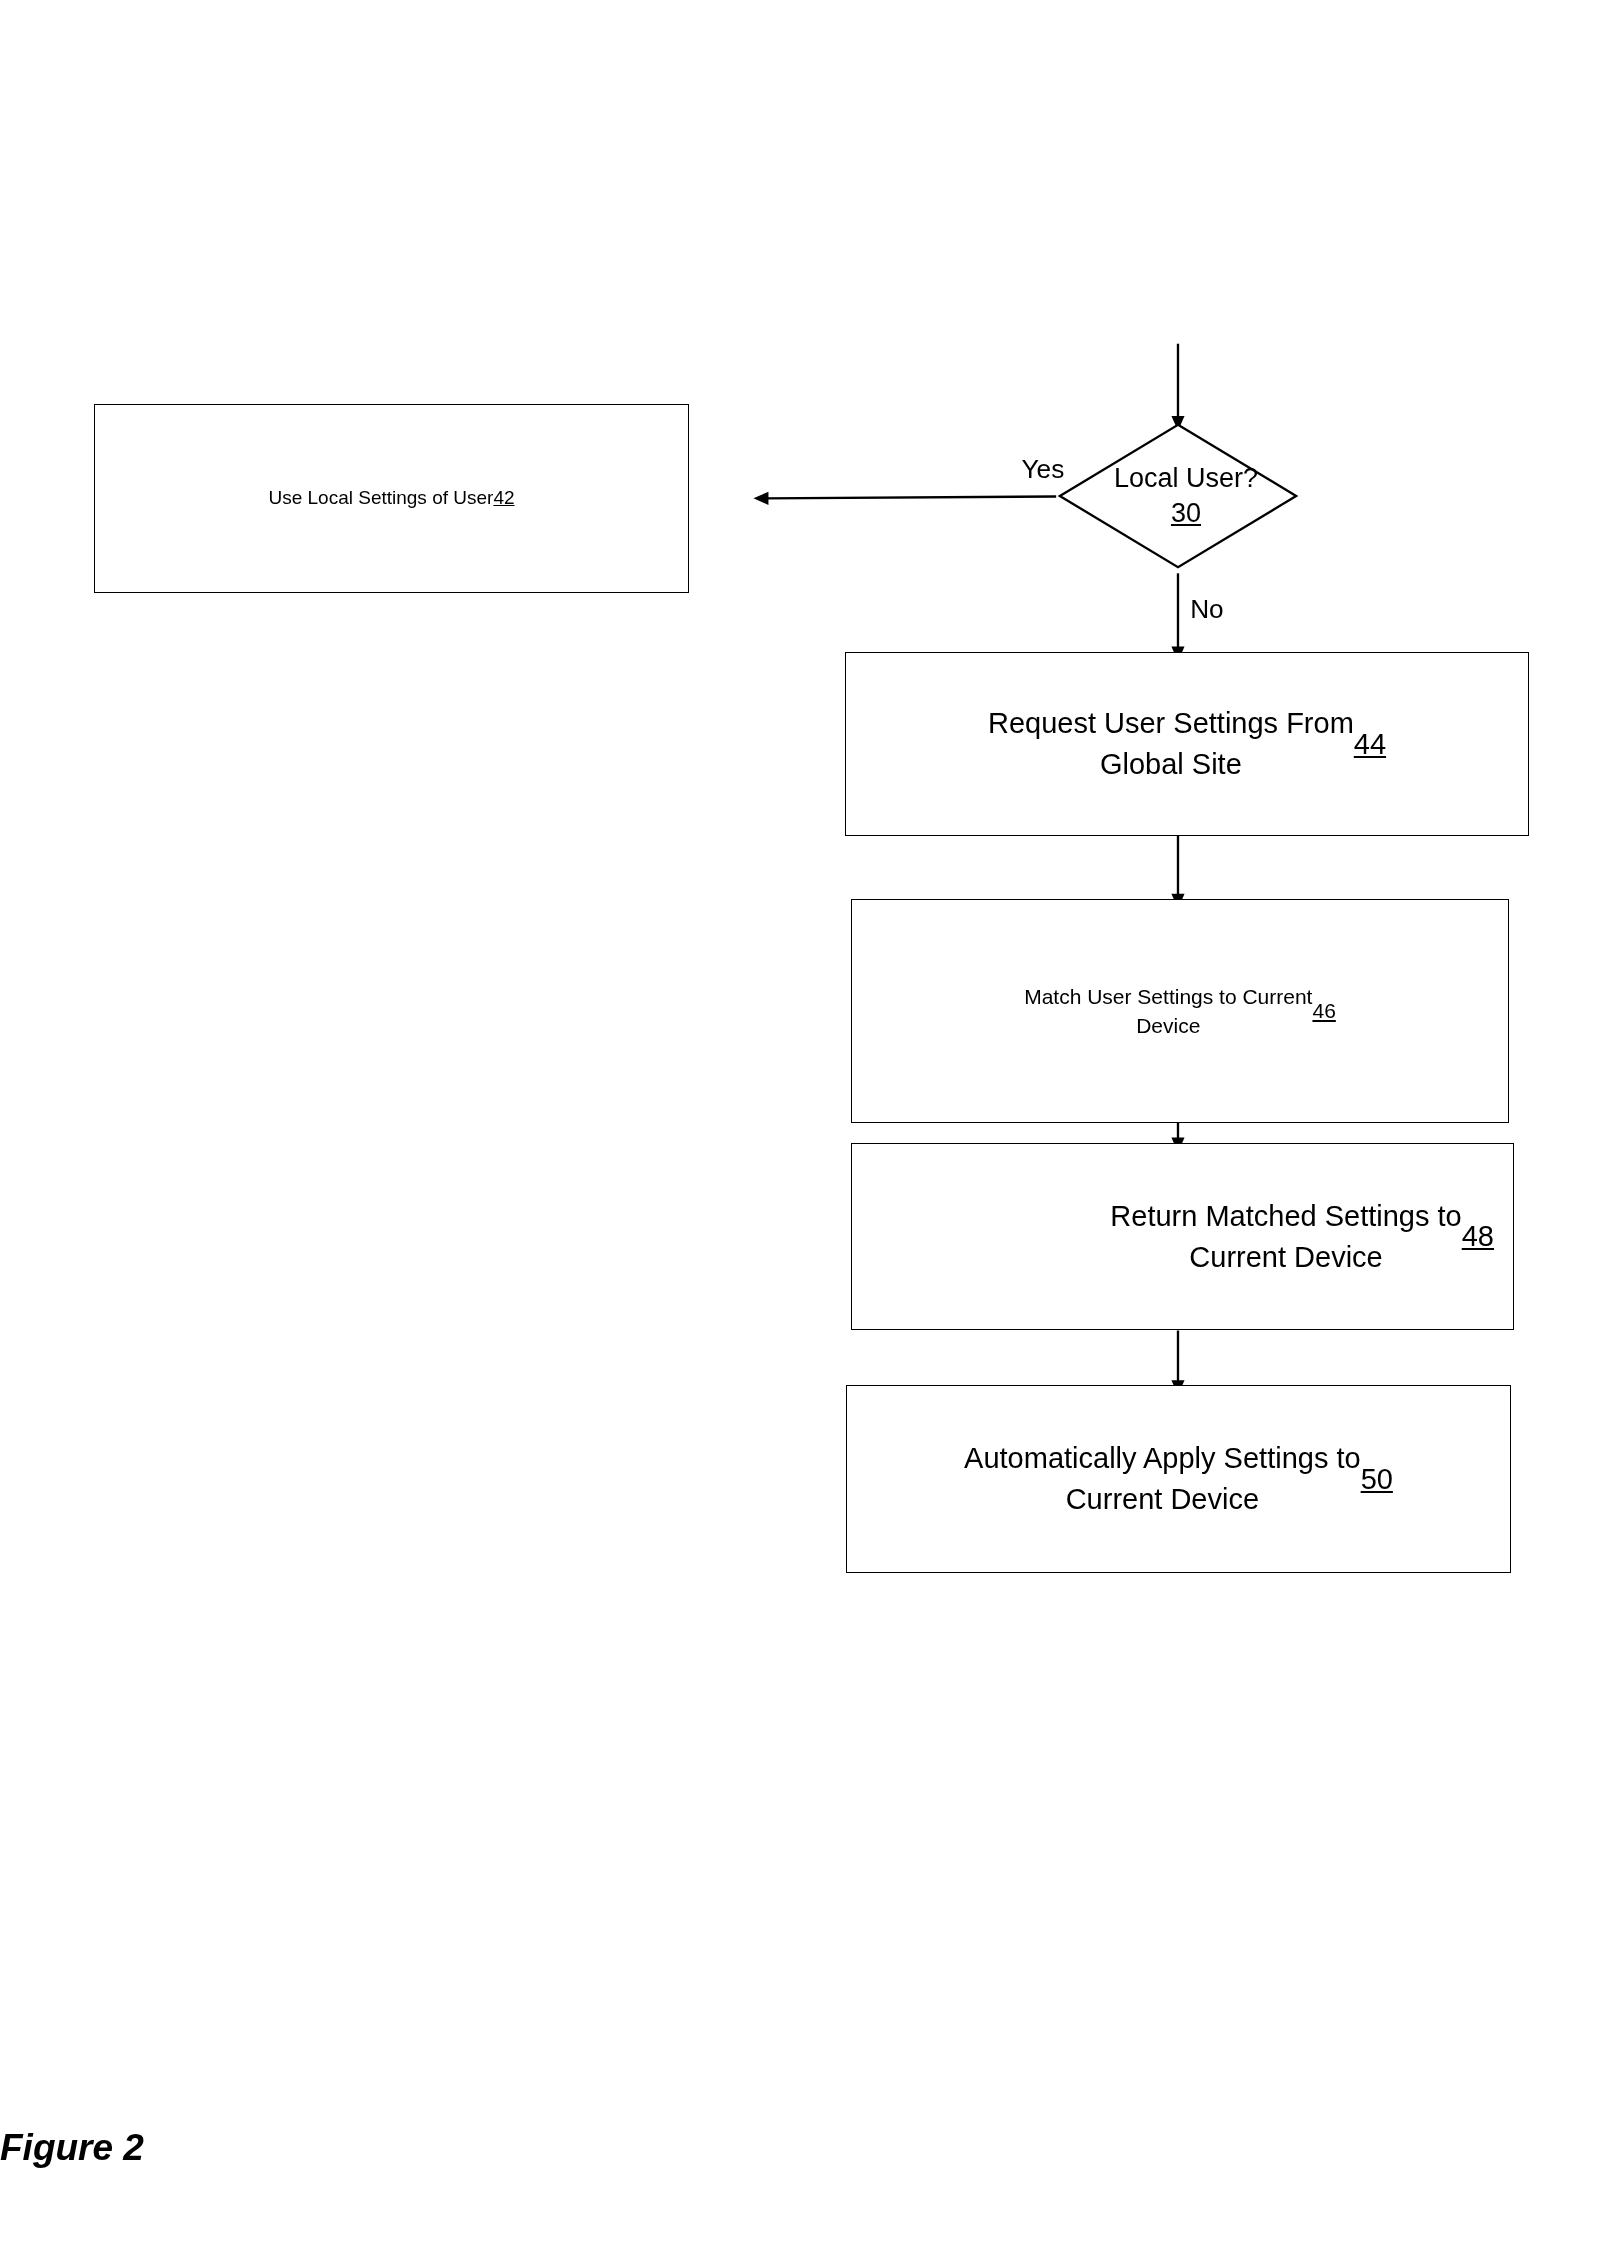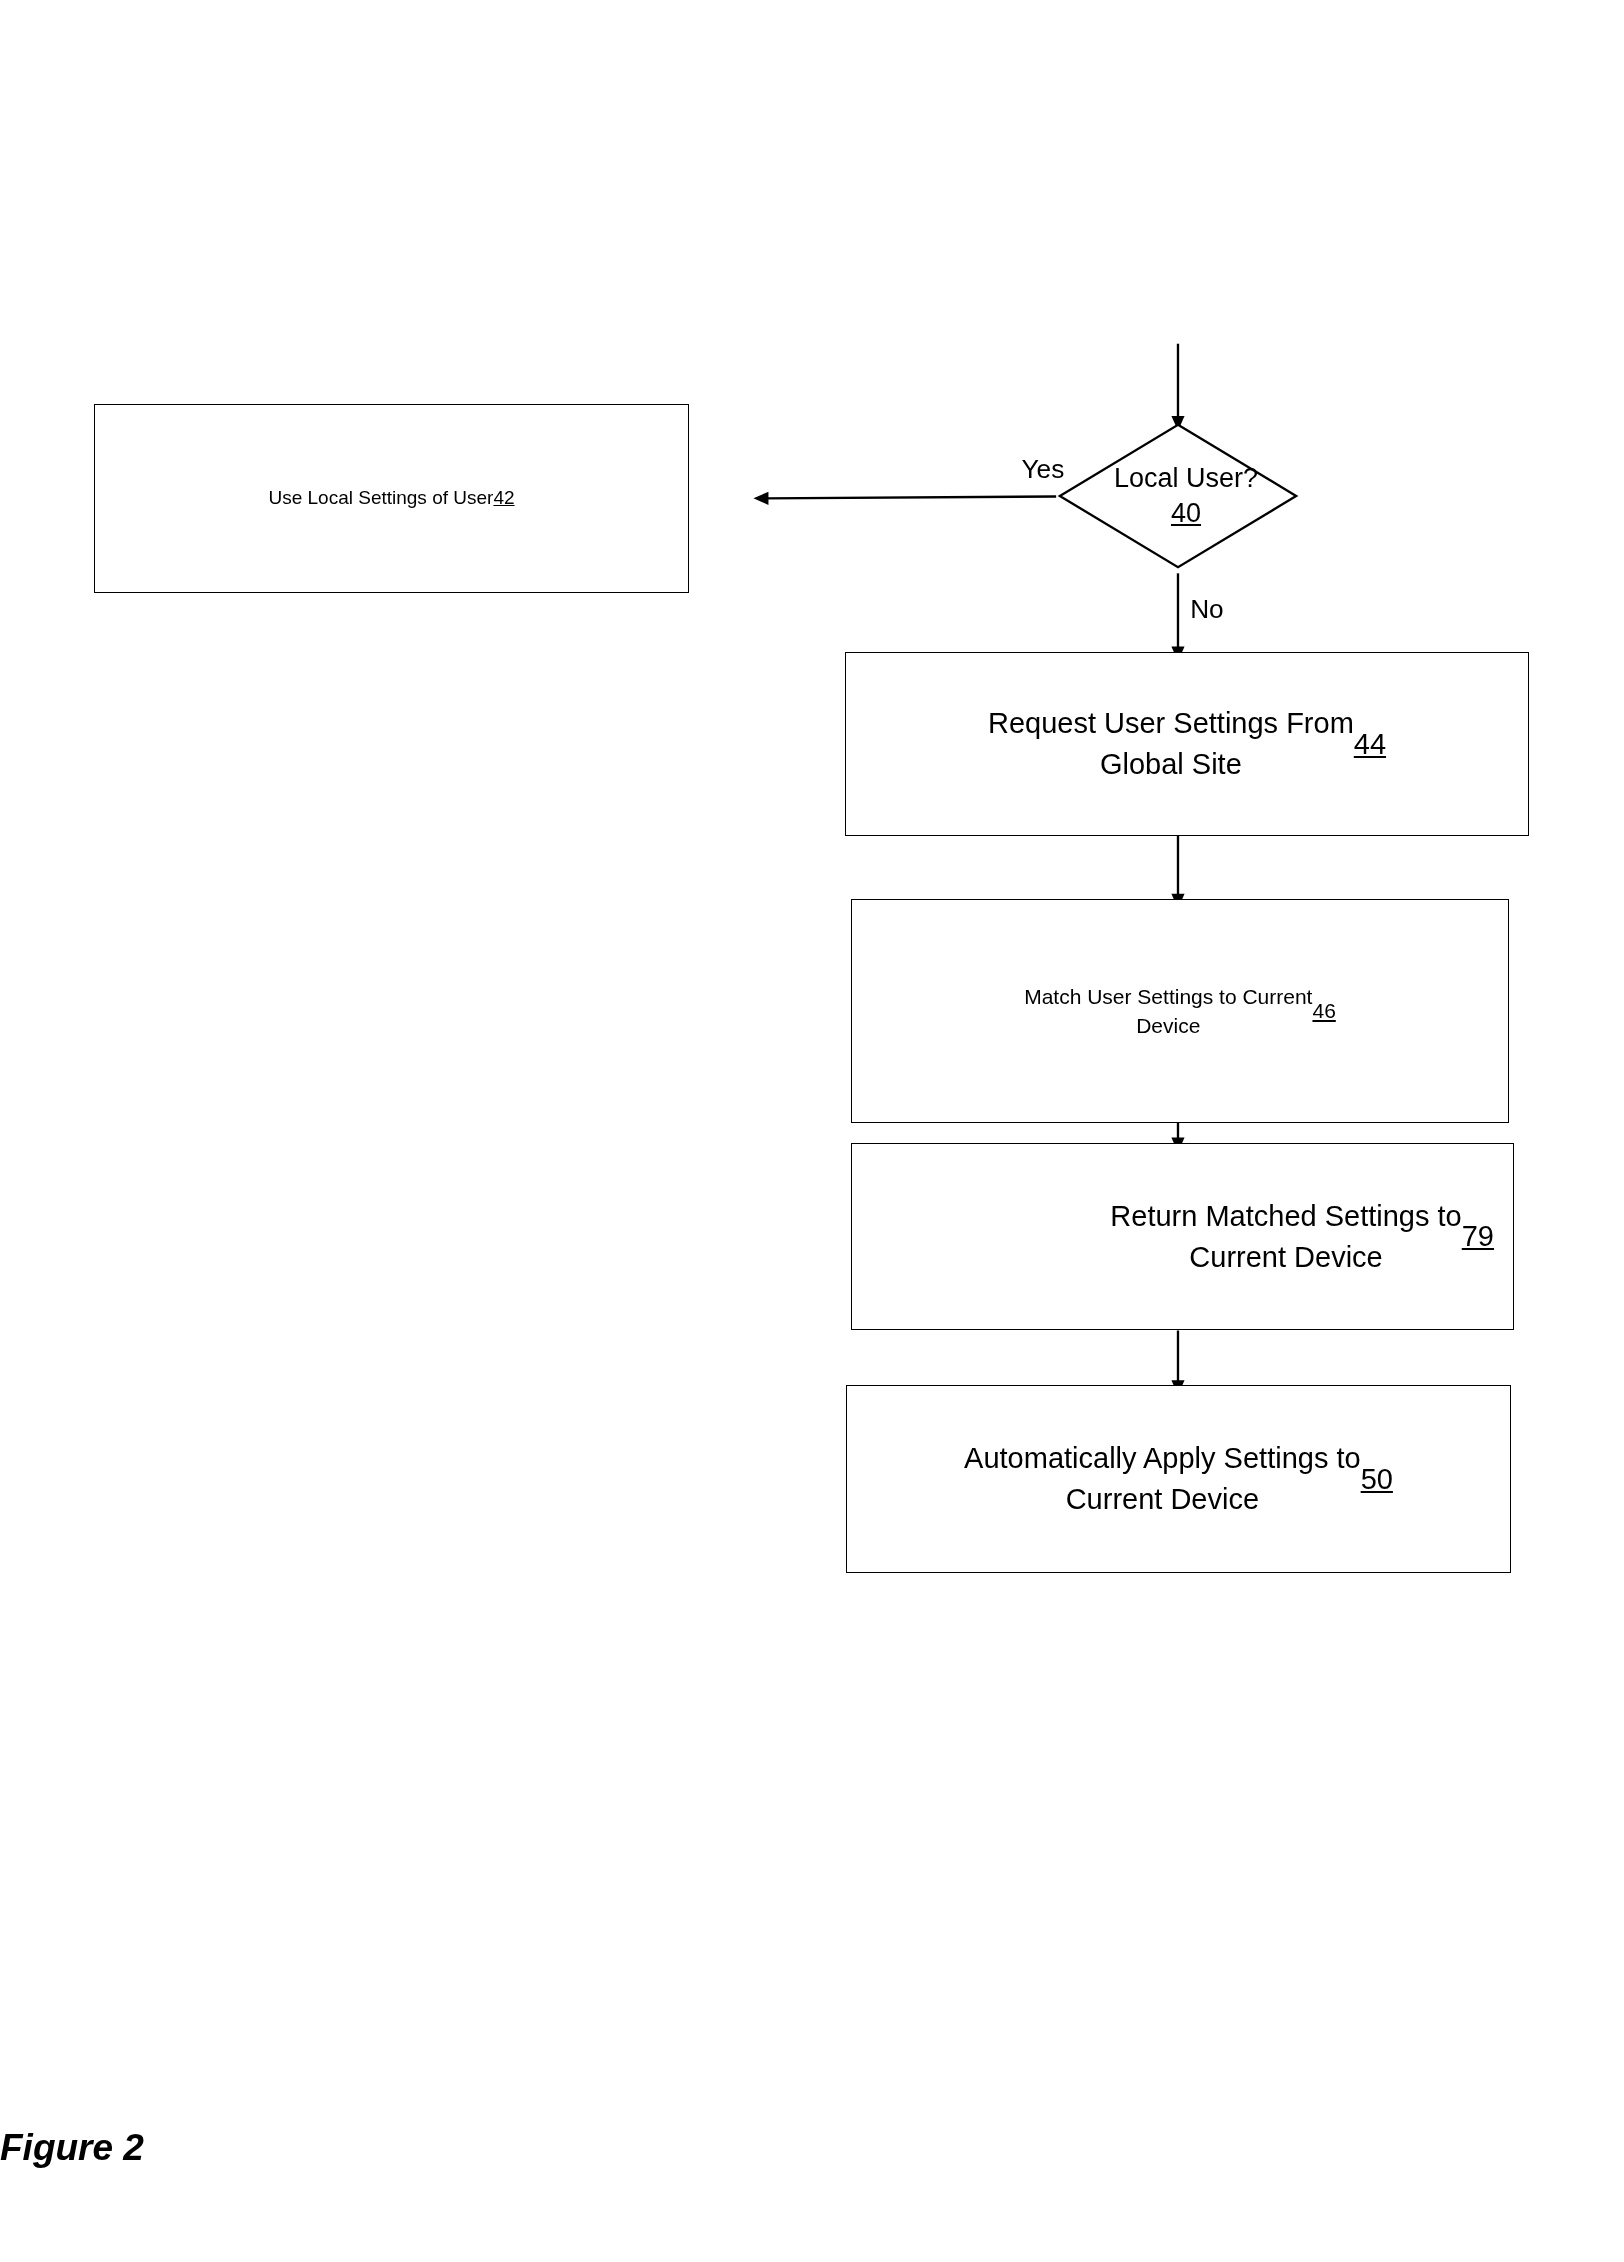--- a/index.html
+++ b/index.html
@@ -115,41 +115,41 @@
 
     <text x="1270" y="600" font-size="28" font-family="Arial" fill="#000">No</text>
   </svg>
 
 
   <div class="flow-diamond" style="left: 1056px; top: 365px; width: 244px; height: 150px;">
     <svg viewBox="0 0 260 160" xmlns="http://www.w3.org/2000/svg">
       <polygon points="130,4 256,80 130,156 4,80" fill="white" stroke="black" stroke-width="2.5"></polygon>
     </svg>
     <div class="diamond-text">
-      Local User?<br><span style="text-decoration:underline;">40</span>
+      Local User?<br><span style="text-decoration:underline;">30</span>
     </div>
   </div>
 
   <div class="flow-box" style="left: 94px; top: 348px; width: 595px; height: 189px; font-size: 19px;">
     Use Local Settings of User <span class="ref">42</span>
   </div>
 
   <div class="flow-box" style="left: 845px; top: 596px; width: 684px; height: 184px; font-size: 29px;">
     Request User Settings From<br>
     Global Site <span class="ref">44</span>
   </div>
 
   <div class="flow-box" style="left: 851px; top: 843px; width: 658px; height: 224px; font-size: 21px;">
     Match User Settings to Current<br>
     Device <span class="ref">46</span>
   </div>
 
   <div class="flow-box" style="left: 851px; top: 1087px; width: 663px; height: 187px; font-size: 29px; justify-content: flex-end;">
     Return Matched Settings to<br>
-    Current Device <span class="ref">79</span>
+    Current Device <span class="ref">48</span>
   </div>
 
   <div class="flow-box" style="left: 846px; top: 1329px; width: 665px; height: 188px; font-size: 29px;">
     Automatically Apply Settings to<br>
     Current Device <span class="ref">50</span>
   </div>
 
 </div>
 
 <div class="figure-caption">

